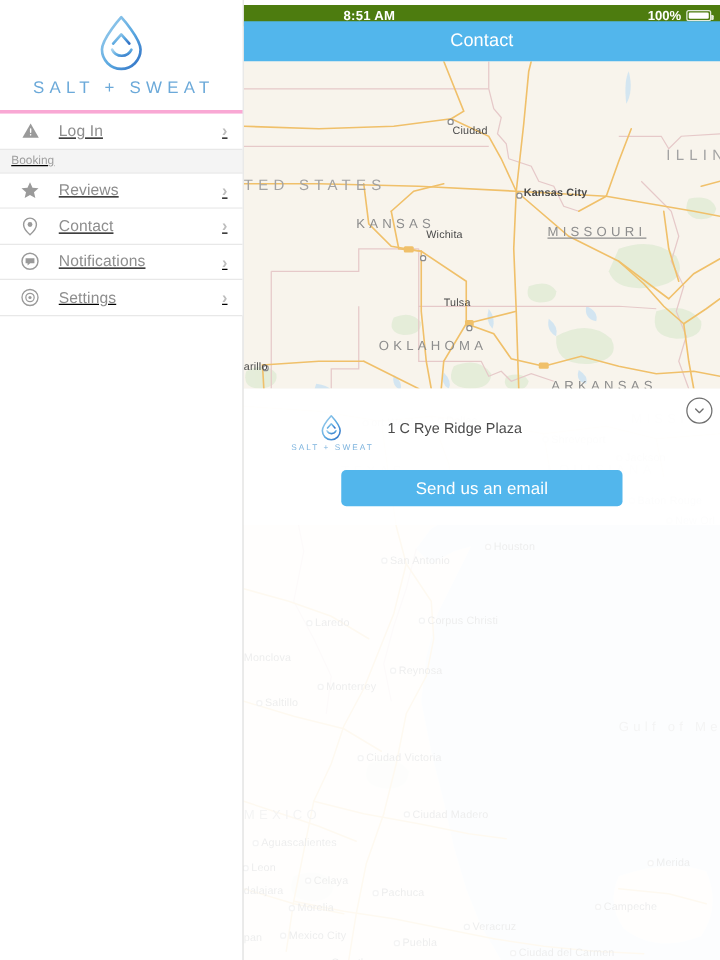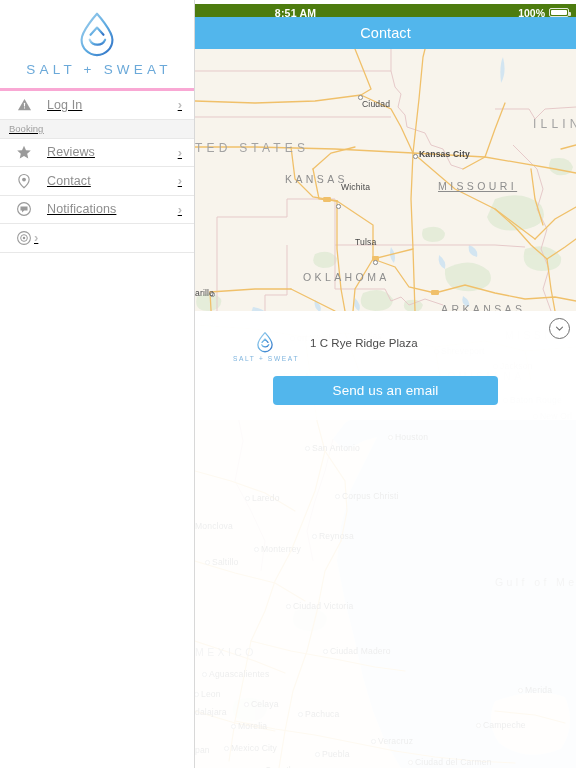--- a/index.html
+++ b/index.html
@@ -263,20 +263,21 @@
       </div>
 
       <div class="menu-row">
         <span class="ic">
           <svg viewBox="0 0 24 24" width="16" height="16">
               <circle cx="12" cy="12" r="9.6" fill="none" stroke="#9a9a9a" stroke-width="1.6"></circle>
               <circle cx="12" cy="12" r="5" fill="none" stroke="#9a9a9a" stroke-width="1.5"></circle>
               <circle cx="12" cy="12" r="1.9" fill="#9a9a9a"></circle>
             </svg>
         </span>
+        <span class="lbl">Settings</span>
         <span class="chev">›</span>
       </div>
 
     </nav>
   </aside>
 
   <section id="pane">
 
     <div id="statusbar">
       <span class="clock">8:51 AM</span>

